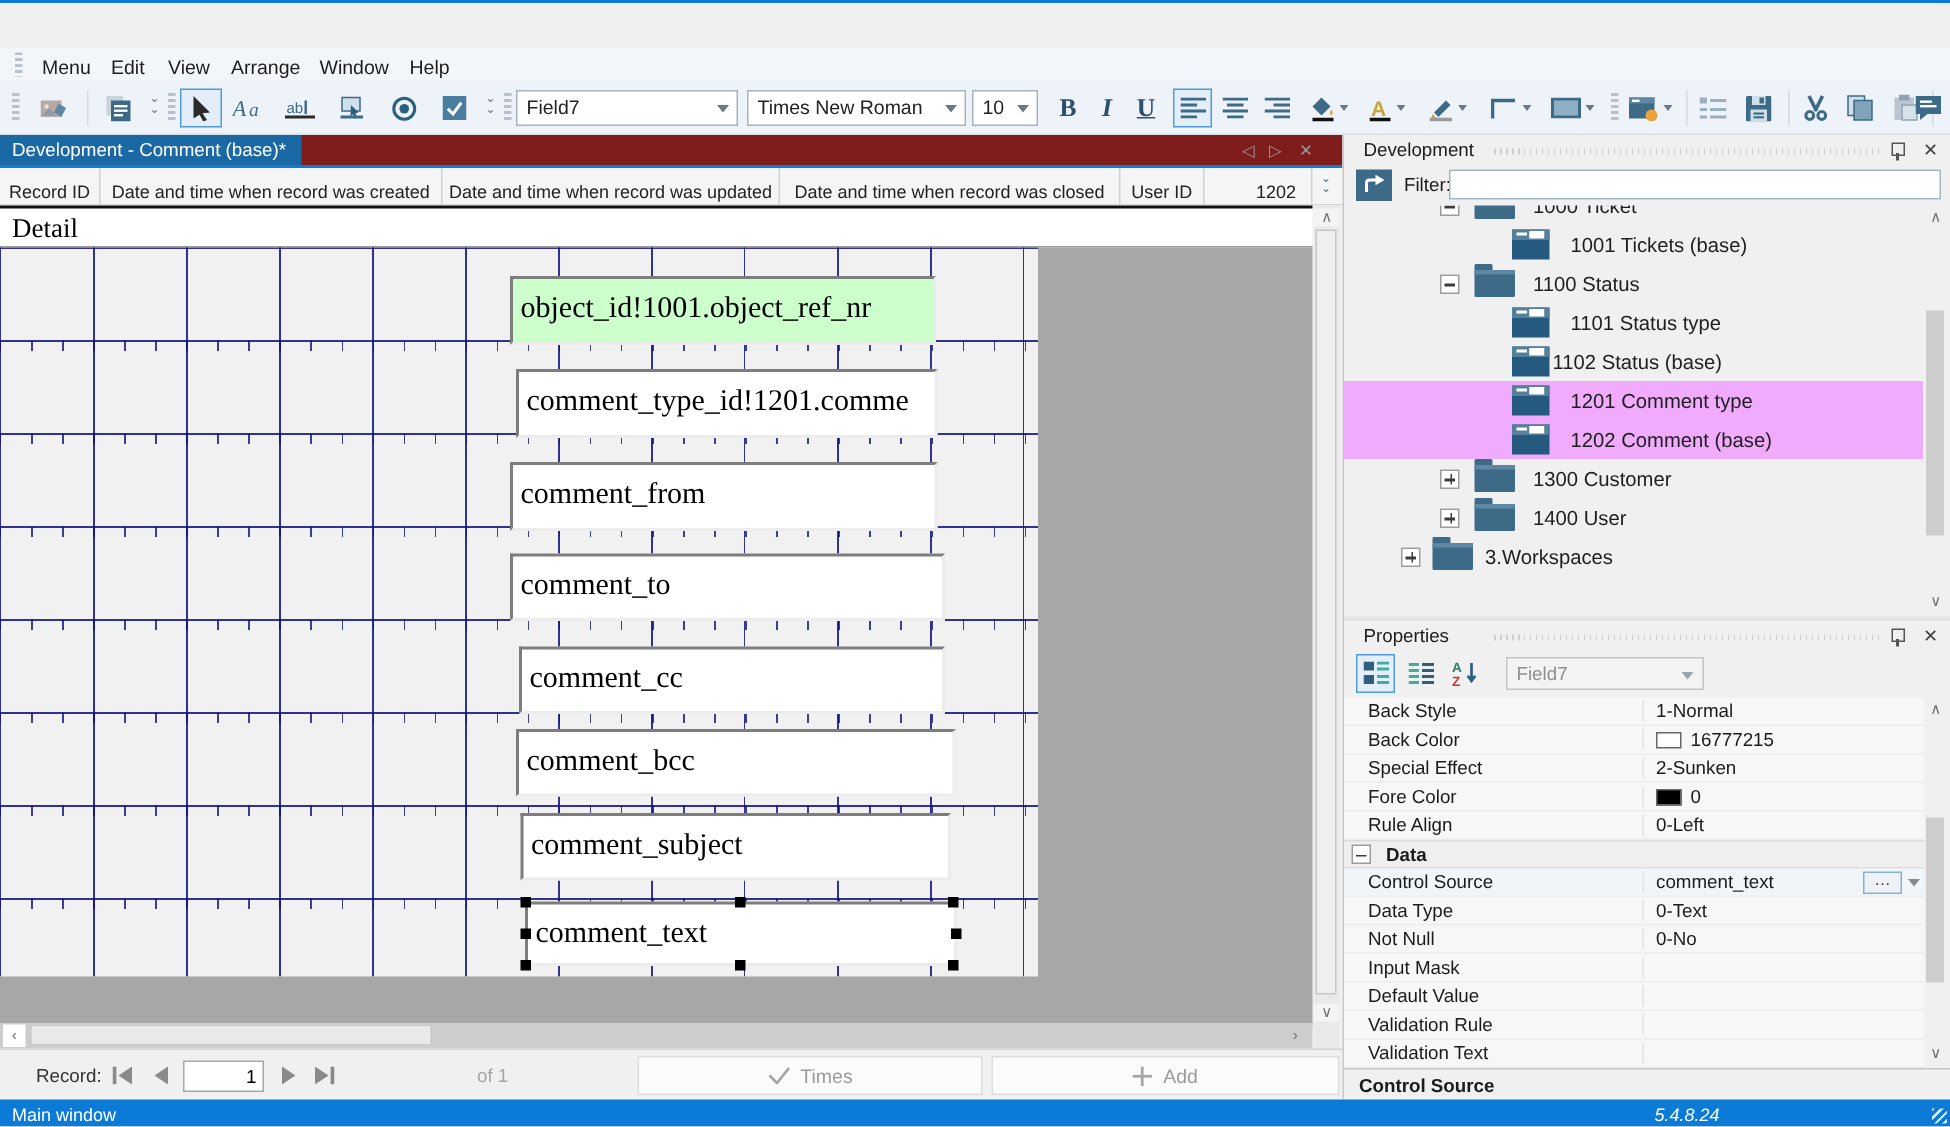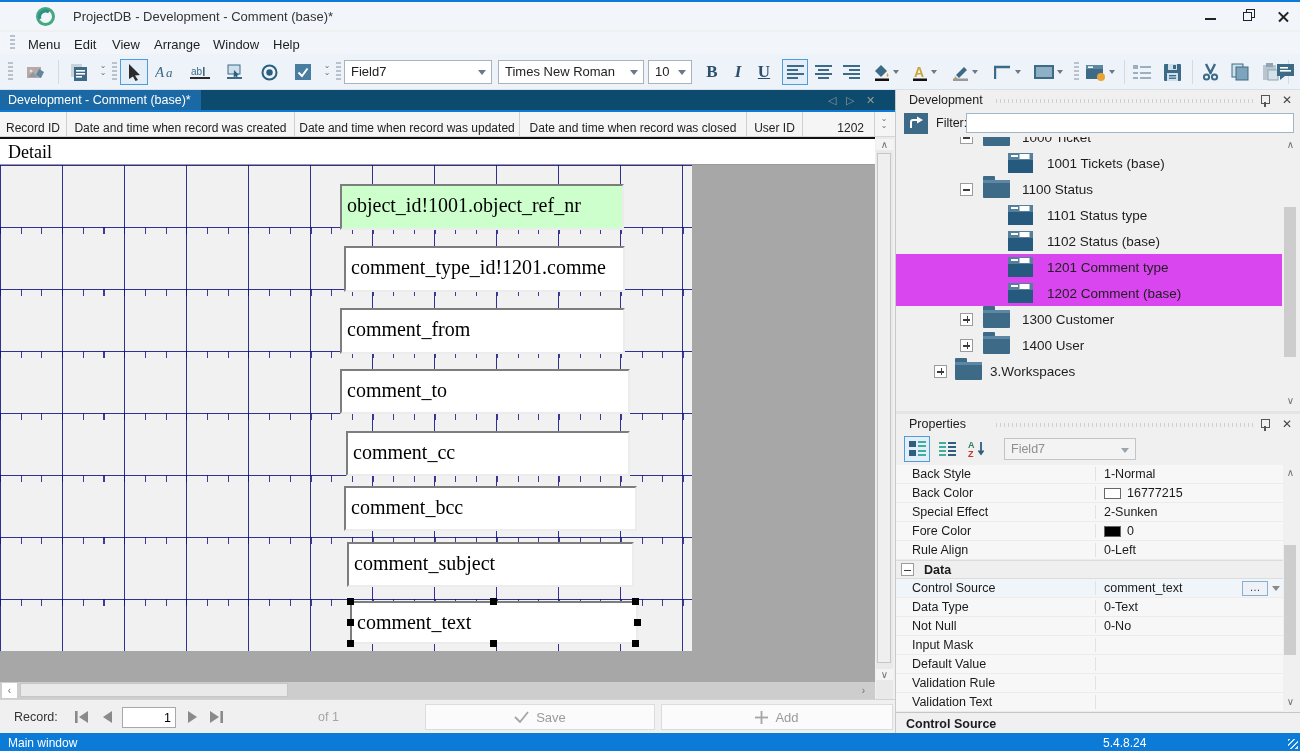--- a/index.html
+++ b/index.html
@@ -24,21 +24,21 @@
   .tbtn { position:absolute; top:5px; height:26px; display:flex; align-items:center; justify-content:center; border:1px solid transparent; }
   .tbtn.active { border:1px solid #4f9cd8; background:#e4eef8; }
   .tsep { position:absolute; top:6px; width:1px; height:24px; background:#d3dae2; }
   .combo { position:absolute; top:6px; height:24px; background:#fff; border:1px solid #a9b3bd; font-size:13px; color:#222; padding:3px 6px; }
   .combo .arr { position:absolute; right:5px; top:9px; width:0; height:0; border-left:4px solid transparent; border-right:4px solid transparent; border-top:5px solid #6b7887; }
   .fmt-letter { font-family:"Liberation Serif",serif; font-weight:bold; font-size:17px; color:#2c4f6b; }
   .chev2 { position:absolute; top:8px; width:10px; height:18px; color:#5f7285; font-size:8px; line-height:7px; text-align:center; }
   .ddarr { width:0; height:0; border-left:3.5px solid transparent; border-right:3.5px solid transparent; border-top:4px solid #6b7887; margin-left:3px; }
 
   
-  #tabstrip { left:0; top:88px; width:895px; height:22px; background:#0c4a6e; }
+  #tabstrip { left:0; top:88px; width:895px; height:22px; background:#7f1d1d; }
   #tab-active { position:absolute; left:0; top:0; height:20px; background:#1a69a4; color:#fff; font-size:12.5px; padding:3px 10px 0 8px; }
   #tab-underline { position:absolute; left:0; top:20px; width:895px; height:2px; background:#0f7bd7; }
   .tabnav { position:absolute; top:4px; color:#9a9a9a; font-size:11px; }
   #colheaders { left:0; top:110px; width:895px; height:25px; background:#f5f5f5; border-bottom:1px solid #d6d6d6; display:flex; }
   .colcell { height:25px; border-right:1px solid #d0d0d0; font-size:12px; color:#222; display:flex; align-items:center; justify-content:center; padding:16px 4px; white-space:nowrap; overflow:hidden; }
   .colcell.right { justify-content:flex-end; padding-right:10px; }
 
   
   #design { left:0; top:135px; width:895px; height:562px; background:#f0f0f0; }
   #detailbar { position:absolute; left:0; top:0; width:875px; height:28px; background:#fff; border-top:2px solid #111; border-bottom:1px solid #9a9a9a; }
@@ -61,21 +61,21 @@
   .field { position:absolute; background:#fff; border-top:2px solid #7d7d7d; border-left:2px solid #7d7d7d; border-right:2px solid #ececec; border-bottom:2px solid #ececec; font-family:"Liberation Serif",serif; font-size:20px; color:#000; padding:8px 0 0 5px; white-space:nowrap; overflow:hidden; }
   .field.green { background:#ccffcc; }
   .handle { position:absolute; width:7px; height:7px; background:#000; }
   
   .sb-track { position:absolute; background:#dcdcdc; }
   .sb-thumb { position:absolute; background:#efefef; border:1px solid #c6c6c6; }
   .sb-btn { position:absolute; background:#f4f4f4; color:#707070; font-size:10px; text-align:center; }
 
   
   #recordbar { left:0; top:697px; width:895px; height:34px; background:#f0f0f0; border-top:1px solid #d2d2d2; }
-  #recordbar .lbl { position:absolute; left:14px; top:10px; font-size:12.5px; color:#333; }
+  #recordbar .lbl { position:absolute; left:24px; top:10px; font-size:12.5px; color:#333; }
   .navbtn { position:absolute; top:6px; width:24px; height:22px; display:flex; align-items:center; justify-content:center; }
   .navbtn svg { display:block; }
   #rec-input { position:absolute; left:122px; top:7px; width:54px; height:21px; border:1px solid #a8a8a8; background:#fff; text-align:right; font-size:12.5px; padding-right:4px; font-family:"Liberation Sans",sans-serif; }
   #rec-of { position:absolute; left:318px; top:10px; color:#a5a5a5; font-size:12.5px; }
   .bigbtn { position:absolute; top:4px; height:26px; background:#fbfbfb; border:1px solid #dcdcdc; color:#9b9b9b; font-size:13px; display:flex; align-items:center; justify-content:center; gap:7px; }
 
   
   #rpanel { left:895px; top:88px; width:405px; height:643px; background:#f0f0f0; border-left:1px solid #c9c9c9; }
   .phead { position:absolute; left:0; width:405px; height:21px; }
   .phead .ptitle { position:absolute; left:13px; top:3px; font-size:12.5px; color:#1b1b1b; }
@@ -83,21 +83,21 @@
   .pin-icon { position:absolute; top:4px; width:12px; height:13px; }
   .pin-icon::before { content:""; position:absolute; left:2px; top:1px; width:7px; height:7px; border:1.5px solid #555; }
   .pin-icon::after { content:""; position:absolute; left:5px; top:8px; width:1.5px; height:5px; background:#555; }
   .close-x { position:absolute; top:4px; width:12px; height:12px; color:#444; font-size:12px; line-height:12px; text-align:center; }
   #filter-row { position:absolute; left:0; top:22px; width:405px; height:25px; }
   #filter-btn { position:absolute; left:8px; top:1px; width:24px; height:21px; background:#3d6a87; }
   #filter-input { position:absolute; left:70px; top:1px; width:328px; height:20px; background:#fff; border:1px solid #9fb6c9; font-size:12px; padding:0 4px; }
   #filter-label { position:absolute; left:40px; top:4px; font-size:12.5px; }
   #tree { position:absolute; left:0; top:47px; width:386px; height:274px; overflow:hidden; }
   .trow { position:relative; height:26px; display:flex; align-items:center; font-size:13.5px; color:#1e1e1e; }
-  .trow.hl { background:#d946ef; }
+  .trow.hl { background:#f0abfc; }
   .exp { width:13px; height:13px; border:1px solid #9c9c9c; background:#fff; flex:none; position:relative; }
   .exp::before,.exp.plus::after { content:""; position:absolute; background:#3c3c3c; }
   .exp::before { left:2px; top:5.5px; width:7px; height:1.5px; }
   .exp.plus::after { left:5.5px; top:2px; width:1.5px; height:7px; }
   .folder { width:27px; height:18px; background:#3d6a87; border-radius:1px; position:relative; flex:none; }
   .folder::before { content:""; position:absolute; left:0; top:-4px; width:12px; height:4px; background:#3d6a87; border-radius:1px 1px 0 0; }
   .folder::after { content:""; position:absolute; left:0; top:0; width:100%; height:3px; background:#5d87a2; }
   .formicon { width:25px; height:20px; background:#255a7e; position:relative; flex:none; }
   .formicon::before { content:""; position:absolute; left:0; top:0; width:100%; height:7px; background:#54809c; }
   .formicon::after { content:""; position:absolute; left:3px; top:2px; width:7px; height:2px; background:#fff; box-shadow:10px 0.5px 0 1.5px #fff; }
@@ -115,47 +115,29 @@
   .swatch { width:17px; height:11px; border:1px solid #666; flex:none; }
   .psection { position:relative; height:19px; background:#efefef; border-top:1px solid #dcdcdc; border-bottom:1px solid #dcdcdc; display:flex; align-items:center; font-weight:bold; }
   .psection .exp { margin-left:5px; margin-right:10px; }
   .ellipsis-btn { width:26px; height:15px; background:#eef2f6; border:1px solid #8ab0d0; color:#333; font-size:11px; line-height:11px; text-align:center; }
   #propdesc { position:absolute; left:0; top:622px; width:405px; height:21px; border-top:1px solid #c6c6c6; background:#f0f0f0; }
   #propdesc span { position:absolute; left:10px; top:4px; font-weight:bold; font-size:12.5px; }
 
   
   #statusbar { left:0; top:731px; width:1300px; height:20px; background:#0b7bd7; color:#fff; font-size:12px; }
   #statusbar .l { position:absolute; left:8px; top:3px; }
-  #statusbar .r { position:absolute; left:1103px; top:3px; }
+  #statusbar .r { position:absolute; left:1103px; top:3px;font-style:italic; }
   #statusbar .gripdots { position:absolute; right:2px; top:6px; width:10px; height:10px; background:repeating-linear-gradient(135deg,rgba(255,255,255,.8) 0 1.5px,transparent 1.5px 4px); }
   svg { display:block; }
 </style>
 </head>
 <body>
 
 <div id="app">
 
-  <div class="abs" id="titlebar">
-    <svg class="abs" style="left:36px;top:5px" width="19" height="19" viewBox="0 0 19 19">
-      <circle cx="9.5" cy="9.5" r="8" fill="none" stroke="#44a97c" stroke-width="3"></circle>
-      <path d="M4 12 A6 6 0 0 1 13 5" fill="none" stroke="#2f8f8f" stroke-width="3"></path>
-    </svg>
-    <span class="title">ProjectDB - Development - Comment (base)*</span>
-    <div class="winbtn" style="left:1196px">
-        <div class="bar"></div>
-      </div>
-    <div class="winbtn" style="left:1233px">
-        <div class="sq2"></div>
-        <div class="sq"></div>
-      </div>
-    <div class="winbtn" style="left:1268px">
-        <div class="x1"></div>
-        <div class="x2"></div>
-      </div>
-  </div>
 
   <div class="abs" id="menubar">
     <div class="grip" style="left:10px;top:3px;height:16px"></div>
     <div class="menu-item" style="left:22px">Menu</div>
     <div class="menu-item" style="left:68px">Edit</div>
     <div class="menu-item" style="left:106px">View</div>
     <div class="menu-item" style="left:148px">Arrange</div>
     <div class="menu-item" style="left:207px">Window</div>
     <div class="menu-item" style="left:267px">Help</div>
   </div>
@@ -447,21 +429,21 @@
       <svg width="14" height="12" viewBox="0 0 14 12">
           <path d="M1 0 L10 6 L1 12 Z" fill="#8a8a8a"></path>
           <rect x="11.4" y="0" width="2.6" height="12" fill="#8a8a8a"></rect>
         </svg>
     </div>
     <span id="rec-of">of 1</span>
     <div class="bigbtn" style="left:425px;width:230px">
       <svg width="15" height="12" viewBox="0 0 15 12">
           <path d="M1 6 L6 11 L14 1" fill="none" stroke="#a5a5a5" stroke-width="1.8"></path>
         </svg>
-      <span>Save</span>
+      <span>Times</span>
     </div>
     <div class="bigbtn" style="left:661px;width:232px">
       <svg width="13" height="13" viewBox="0 0 13 13">
           <rect x="5.6" y="0" width="1.8" height="13" fill="#a5a5a5"></rect>
           <rect x="0" y="5.6" width="13" height="1.8" fill="#a5a5a5"></rect>
         </svg>
       <span>Add</span>
     </div>
   </div>
 
@@ -499,21 +481,21 @@
         <span class="exp"></span>
         <span class="folder" style="margin-left:10px"></span>
         <span class="tlabel">1100 Status</span>
       </div>
       <div class="trow" style="padding-left:112px">
         <span class="formicon"></span>
         <span class="tlabel" style="margin-left:14px">1101 Status type</span>
       </div>
       <div class="trow" style="padding-left:112px">
         <span class="formicon"></span>
-        <span class="tlabel" style="margin-left:14px">1102 Status (base)</span>
+        <span class="tlabel" style="margin-left:2px">1102 Status (base)</span>
       </div>
       <div class="trow hl" style="padding-left:112px">
         <span class="formicon"></span>
         <span class="tlabel" style="margin-left:14px">1201 Comment type</span>
       </div>
       <div class="trow hl" style="padding-left:112px">
         <span class="formicon"></span>
         <span class="tlabel" style="margin-left:14px">1202 Comment (base)</span>
       </div>
       <div class="trow" style="padding-left:64px">

